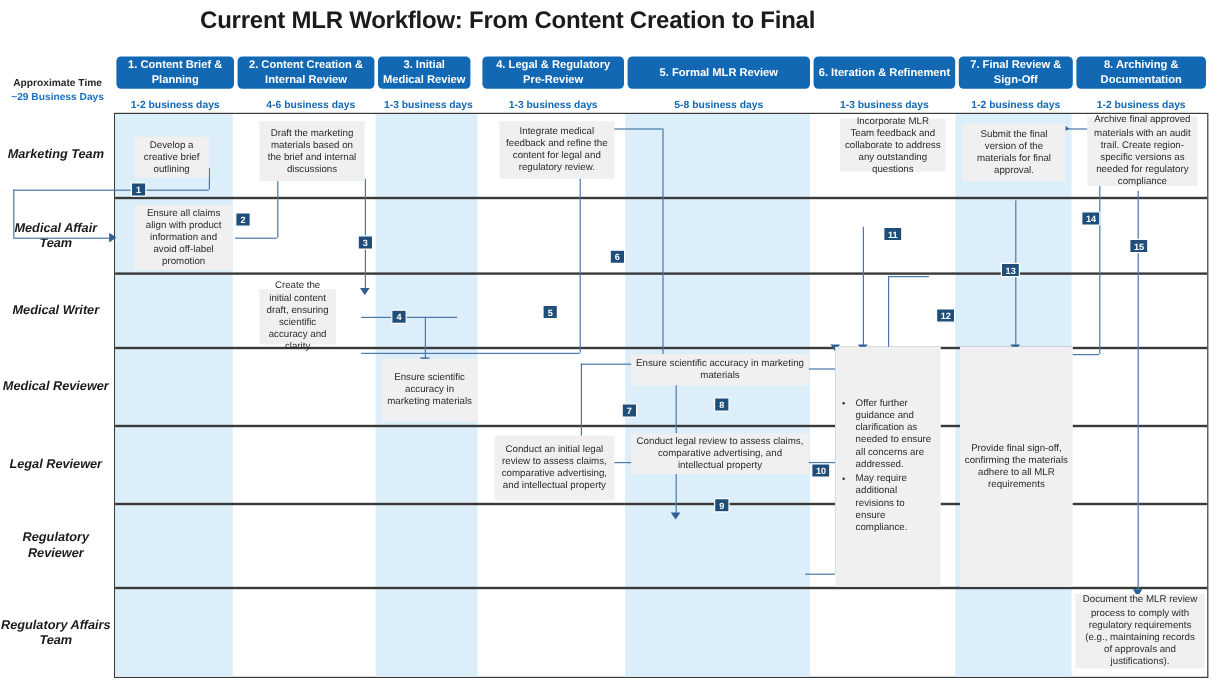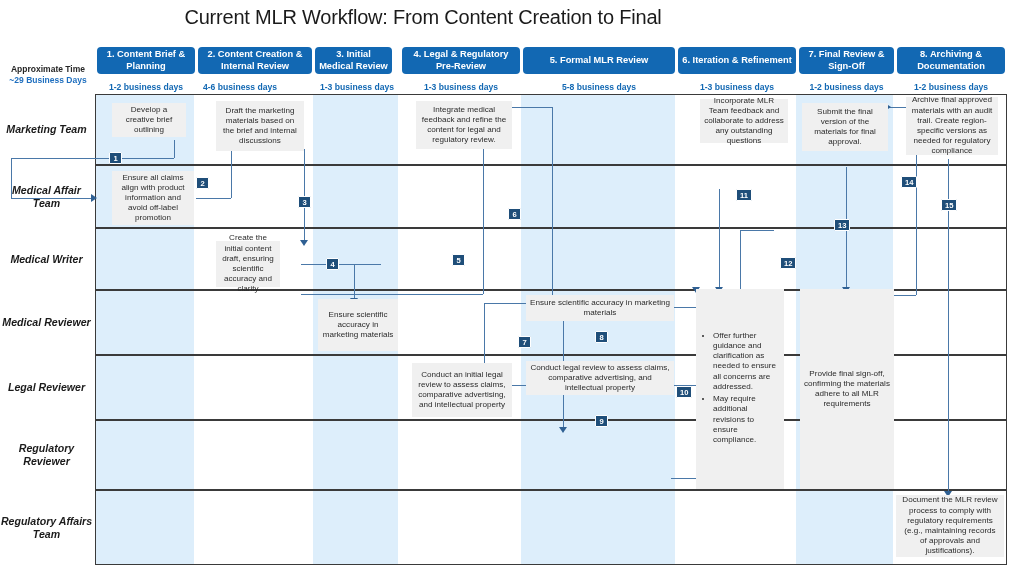--- a/index.html
+++ b/index.html
@@ -6,21 +6,21 @@
   body{
     width:1023px;height:575px;overflow:hidden;background:#ffffff;
     font-family:"Liberation Sans","DejaVu Sans",sans-serif;
     color:#262626;
   }
   #root{position:relative;width:1023px;height:575px;}
 
   
   .title{
     position:absolute;left:0;top:6px;width:846px;text-align:center;
-    font-size:20px;font-weight:normal;color:#1b1b1b;letter-spacing:-0.2px;
+    font-size:20px;font-weight:bold;color:#1b1b1b;letter-spacing:-0.2px;
   }
 
   
   .approx{
     position:absolute;left:2px;top:64px;width:92px;text-align:center;
     font-size:8.5px;font-weight:bold;line-height:11px;color:#262626;
   }
   .approx .sub{color:#1f6fbf;}
 
   
@@ -95,21 +95,21 @@
   <div class="phase" style="left:97px;width:98px;">1. Content Brief &amp; Planning</div>
   <div class="phase" style="left:198px;width:114px;">2. Content Creation &amp; Internal Review</div>
   <div class="phase" style="left:315px;width:77px;">3. Initial Medical Review</div>
   <div class="phase" style="left:402px;width:118px;">4. Legal &amp; Regulatory Pre-Review</div>
   <div class="phase" style="left:523px;width:152px;">5. Formal MLR Review</div>
   <div class="phase" style="left:678px;width:118px;">6. Iteration &amp; Refinement</div>
   <div class="phase" style="left:799px;width:95px;">7. Final Review &amp; Sign-Off</div>
   <div class="phase" style="left:897px;width:108px;">8. Archiving &amp; Documentation</div>
 
   <div class="days" style="left:97px;width:98px;">1-2 business days</div>
-  <div class="days" style="left:183px;width:114px;">4-6 business days</div>
+  <div class="days" style="left:202px;width:114px;">4-6 business days</div>
   <div class="days" style="left:315px;width:84px;">1-3 business days</div>
   <div class="days" style="left:402px;width:118px;">1-3 business days</div>
   <div class="days" style="left:523px;width:152px;">5-8 business days</div>
   <div class="days" style="left:678px;width:118px;">1-3 business days</div>
   <div class="days" style="left:799px;width:95px;">1-2 business days</div>
   <div class="days" style="left:897px;width:108px;">1-2 business days</div>
 
   <div class="lane-label" style="top:94px;height:71px;">Marketing Team</div>
   <div class="lane-label" style="top:165px;height:63px;">Medical Affair Team</div>
   <div class="lane-label" style="top:228px;height:62px;">Medical Writer</div>
@@ -186,21 +186,21 @@
     <div class="arrow arr-d" style="left:746px;top:192px;"></div>
 
     <div class="ln lnh" style="left:790px;top:200px;width:30px;"></div>
     <div class="ln lnv" style="left:820px;top:12px;height:188px;"></div>
     <div class="ln lnh" style="left:790px;top:12px;width:30px;"></div>
     <div class="arrow arr-r" style="left:789px;top:8px;"></div>
 
     <div class="ln lnv" style="left:852px;top:64px;height:337px;"></div>
     <div class="arrow arr-d" style="left:848px;top:396px;"></div>
 
-    <div class="task" style="left:16px;top:8px;width:74px;height:34px;">Develop a creative brief outlining</div>
+    <div class="task" style="left:16px;top:19px;width:62px;height:34px;">Develop a creative brief outlining</div>
 
     <div class="task" style="left:120px;top:6px;width:88px;height:50px;">Draft the marketing materials based on the brief and internal discussions</div>
 
     <div class="task" style="left:16px;top:76px;width:82px;height:54px;">Ensure all claims align with product information and avoid off-label promotion</div>
 
     <div class="task" style="left:120px;top:146px;width:64px;height:46px;">Create the initial content draft, ensuring scientific accuracy and clarity</div>
 
     <div class="task" style="left:222px;top:204px;width:80px;height:52px;">Ensure scientific accuracy in marketing materials</div>
 
     <div class="task" style="left:320px;top:6px;width:96px;height:48px;">Integrate medical feedback and refine the content for legal and regulatory review.</div>

